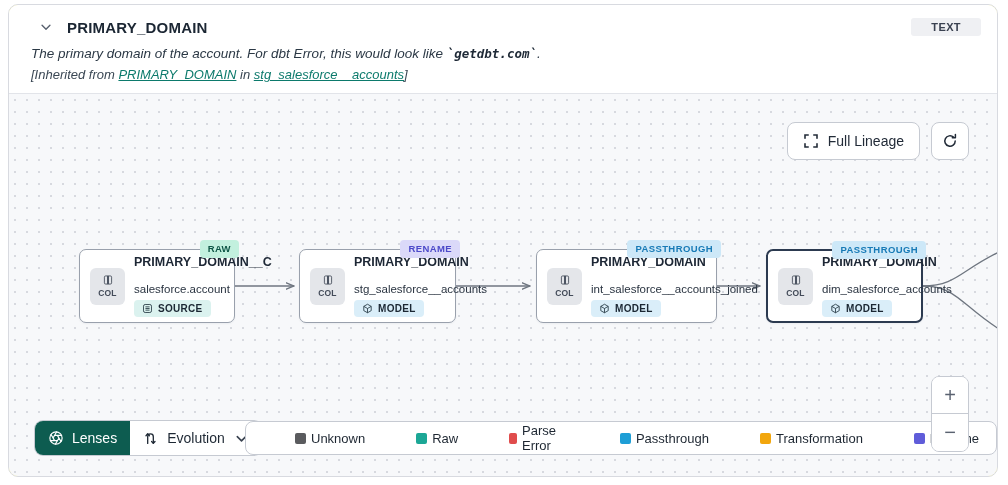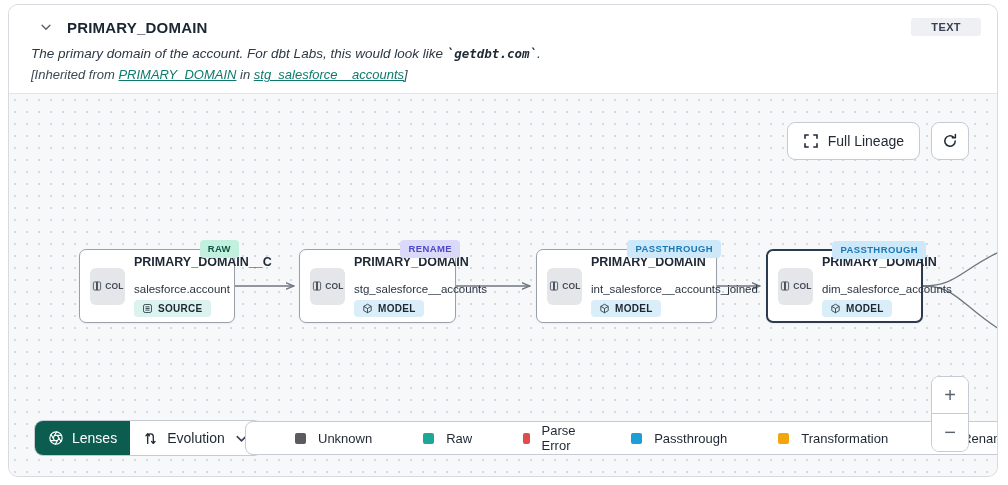--- a/index.html
+++ b/index.html
@@ -33,21 +33,21 @@
   .btn-full { position:absolute; top:28px; right:77px; padding:0 15px; font-weight:500;margin-left:9px; }
   .btn-refresh { position:absolute; top:28px; right:28px; width:38px; }
   .icn16 { width:16px; height:16px; display:block; }
 
   
   .node { position:absolute; top:155px; height:74px; background:#fff; border:1px solid #99A0AC;
           border-radius:7px; display:flex; align-items:center; gap:9px; padding:0 10px;
           cursor:pointer; box-shadow:0 1px 2px rgba(20,30,50,.05); }
   .node.selected { border:2px solid #2C3A50; }
   .chip { width:35px; height:37px; background:#E4E6EA; border-radius:6px; display:flex;
-          flex-direction:row; align-items:center; justify-content:center; gap:2px; flex:none; }
+          flex-direction:column; align-items:center; justify-content:center; gap:2px; flex:none; }
   .chip svg { width:12px; height:12px; }
   .chip span { font-size:8.5px; font-weight:bold; color:#434B59; letter-spacing:.2px; }
   .node-main { display:flex; flex-direction:column; }
   .node-title { font-size:12.5px; font-weight:bold; color:#1D2735; }
   .node-sub   { font-size:11.5px; color:#2A3441; margin-top:14px; }
   .res-badge { display:inline-flex; align-items:center; gap:5px; margin-top:5px; align-self:flex-start;
                padding:3px 8px; border-radius:4px; font-size:10px; font-weight:bold; color:#1B2733; letter-spacing:.3px; }
   .res-badge svg { width:11px; height:11px; }
   .status-badge { position:absolute; top:-10px; right:-5px; padding:3px 8px 4px; border-radius:4px;
                   font-size:9.5px; font-weight:bold; letter-spacing:.4px; }
@@ -58,21 +58,21 @@
   .lens-btn { display:flex; align-items:center; gap:8px; padding:13px 13px; color:#fff;
               font-size:14px; font-weight:500; cursor:pointer; }
   .lens-btn svg { width:16px; height:16px; }
   .evo-btn { display:flex; align-items:center; gap:9px; padding:0 13px; background:#fff;
              color:#1E2834; font-size:14px; cursor:pointer; }
   .evo-btn svg { width:15px; height:15px; }
 
   
   .legend { position:absolute; left:236px; bottom:23px; height:34px; display:flex; align-items:center;
             gap:19px; background:#fff; border:1px solid #C6CAD2; border-radius:8px; padding:0 17px; }
-  .leg-item { display:flex; align-items:center; gap:12px;padding-left:32px; }
+  .leg-item { display:flex; align-items:center; gap:5px;padding-left:32px; }
   .swatch { width:11px; height:11px; border-radius:2px; display:inline-block; }
   .leg-label { font-size:13px; color:#1E2732; }
 
   
   .zoomctl { position:absolute; top:282px; right:28px; width:38px; border:1px solid #C6CAD2;
              border-radius:8px; overflow:hidden; background:#fff; }
   .zbtn { height:37px; display:flex; align-items:center; justify-content:center; font-size:20px;
           color:#5A6270; cursor:pointer; background:#fff; }
   .zbtn:first-child { border-bottom:1px solid #C6CAD2; }
 </style>
@@ -83,21 +83,21 @@
 
   <div class="header">
     <div class="hrow1">
       <svg class="chev" viewBox="0 0 16 16" fill="none" stroke="currentColor" stroke-width="1.6" stroke-linecap="round" stroke-linejoin="round">
           <path d="m3.5 6 4.5 4.5L12.5 6"></path>
         </svg>
       <div class="title">PRIMARY_DOMAIN</div>
       <div class="spacer"></div>
       <div class="type-badge">TEXT</div>
     </div>
-    <div class="desc"><span>The primary domain of the account. For dbt Labs, this would look like </span><code>`getdbt.com`</code><span>.</span></div>
+    <div class="desc"><span>The primary domain of the account. For dbt Error, this would look like </span><code>`getdbt.com`</code><span>.</span></div>
     <div class="inherited"><span>[Inherited from </span><a>PRIMARY_DOMAIN</a><span> in </span><a>stg_salesforce__accounts</a><span>]</span></div>
   </div>
 
   <div class="canvas">
 
     <svg class="edges" width="988" height="384" viewBox="0 0 988 384">
       <defs>
         <marker id="arr" viewBox="0 0 10 10" refX="8.5" refY="5" markerWidth="7.5" markerHeight="7.5" orient="auto-start-reverse">
           <path d="M0 1.5 8.5 5 0 8.5" fill="none" stroke="#6F7680" stroke-width="1.4"></path>
         </marker>

